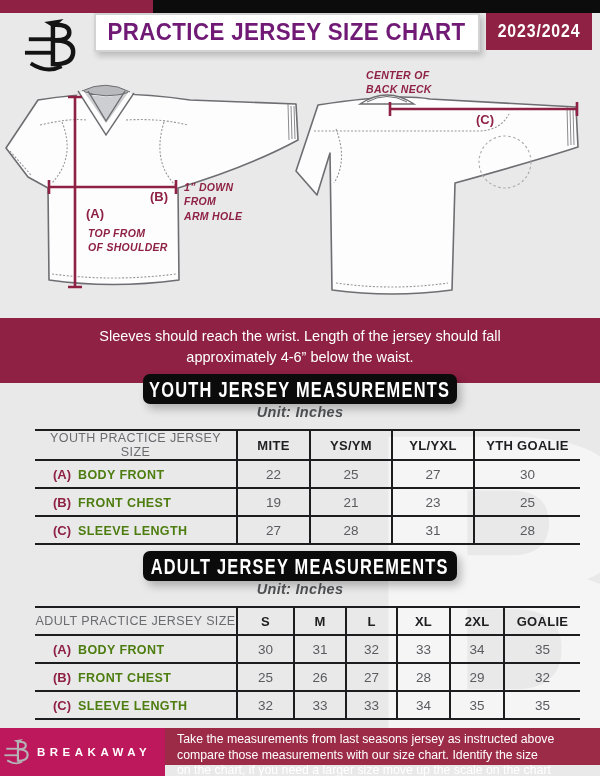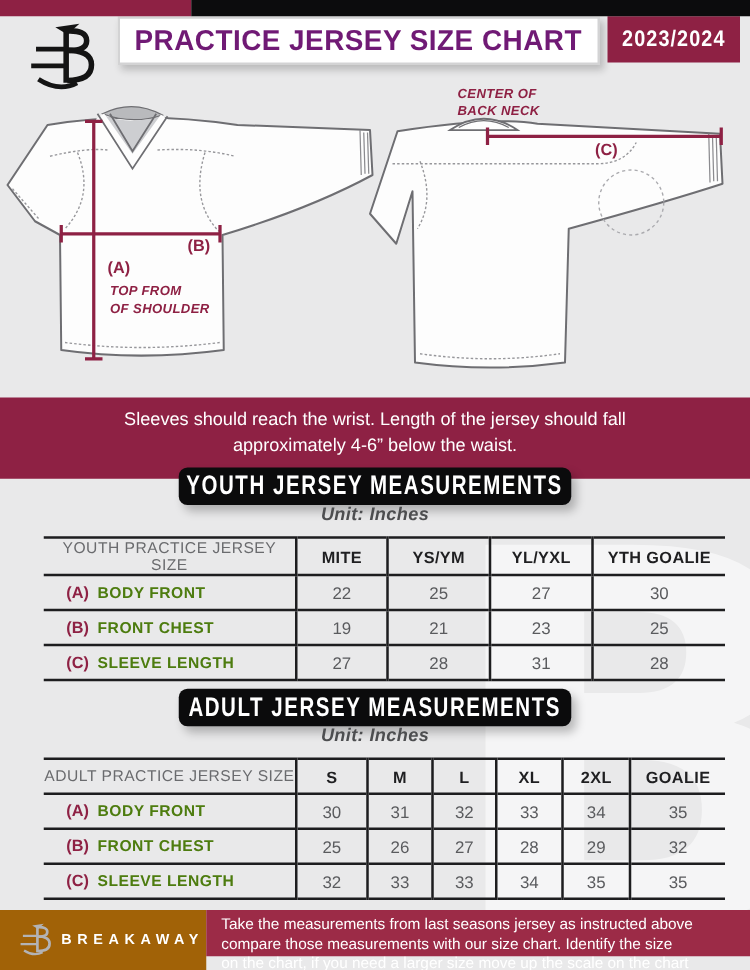--- a/index.html
+++ b/index.html
@@ -66,22 +66,22 @@
   table.size tr{border-bottom:2px solid #1d1d1f;}
   table.size td{padding:0;height:26px;vertical-align:middle;background:transparent;}
   table.size td.val{border-left:2px solid #1d1d1f;text-align:center;color:#5a5b5e;font-size:13.5px;}
   table.size td.colhead{border-left:2px solid #1d1d1f;text-align:center;color:#1f1f21;font-weight:bold;font-size:13px;letter-spacing:0.3px;}
   table.size td.cornerhead{text-align:center;color:#6a6b6e;font-size:12.5px;letter-spacing:0.4px;}
   table.size td.rowlabel{padding-left:18px;white-space:nowrap;}
   .rkey{color:#8e2144;font-weight:800;font-size:13px;}
   .rtext{color:#4d7c0f;font-weight:600;font-size:12.5px;letter-spacing:0.4px;margin-left:7px;}
   
   .footer-black{
-    position:absolute;left:0;top:728px;width:165px;height:48px;background:#a16207;z-index:3;
-    display:flex;align-items:center;padding-left:16px;box-sizing:border-box;
+    position:absolute;left:0;top:728px;width:165px;height:48px;background:#be185d;z-index:3;
+    display:flex;align-items:center;padding-left:4px;box-sizing:border-box;
   }
   .brand-text{color:#ffffff;font-weight:bold;font-size:11.5px;letter-spacing:4.5px;margin-left:7px;white-space:nowrap;}
   .footer-note{
     position:absolute;left:165px;top:728px;width:435px;height:37px;background:#9c2b47;z-index:3;
     color:#ffffff;font-size:12.3px;line-height:1.28;
     padding:4px 8px 0 12px;box-sizing:border-box;
   }
 </style>
 </head>
 <body>
@@ -143,20 +143,23 @@
       <path d="M75,32 L75,222 M68,32 L82,32 M68,222 L82,222"></path>
       <path d="M49,122 L176,122 M49,115 L49,129 M176,115 L176,129"></path>
       <path d="M390,44 L577,44 M390,37 L390,51 M577,37 L577,51"></path>
     </g>
   </svg>
 
   <div class="anno key" style="left:86px;top:206px;">(A)</div>
   <div class="anno cap" style="left:88px;top:226px;">TOP FROM
 OF SHOULDER</div>
   <div class="anno key" style="left:150px;top:189px;">(B)</div>
+  <div class="anno cap" style="left:184px;top:180px;">1” DOWN
+FROM
+ARM HOLE</div>
   <div class="anno cap" style="left:366px;top:68px;">CENTER OF
 BACK NECK</div>
   <div class="anno key" style="left:476px;top:112px;">(C)</div>
 
   <div class="banner">
     <div>Sleeves should reach the wrist. Length of the jersey should fall</div>
     <div>approximately 4-6” below the waist.</div>
   </div>
 
   <div class="pill" style="top:374px;">

